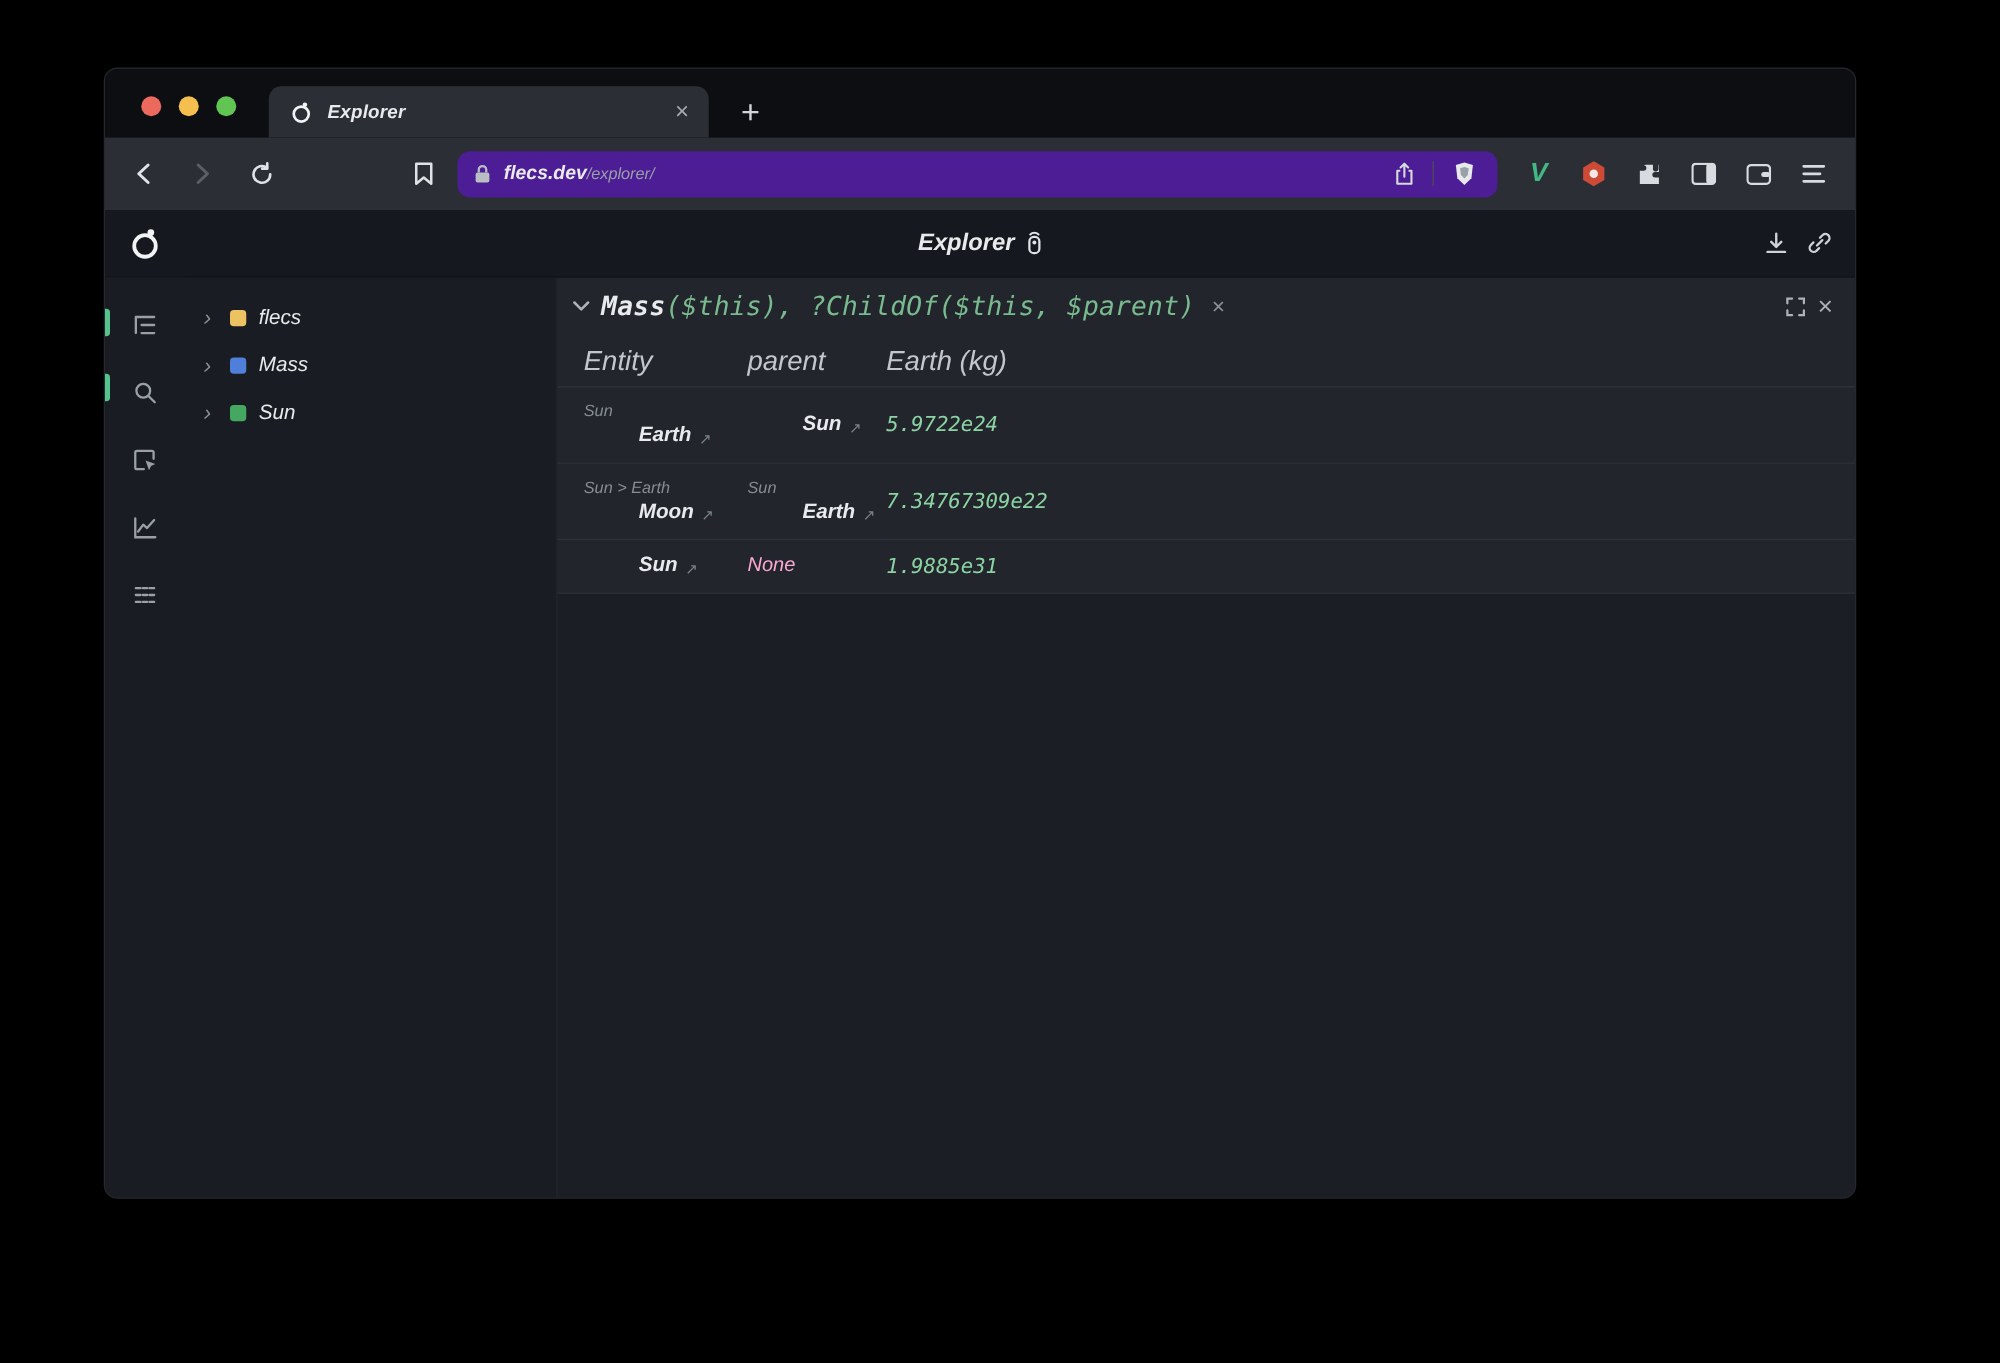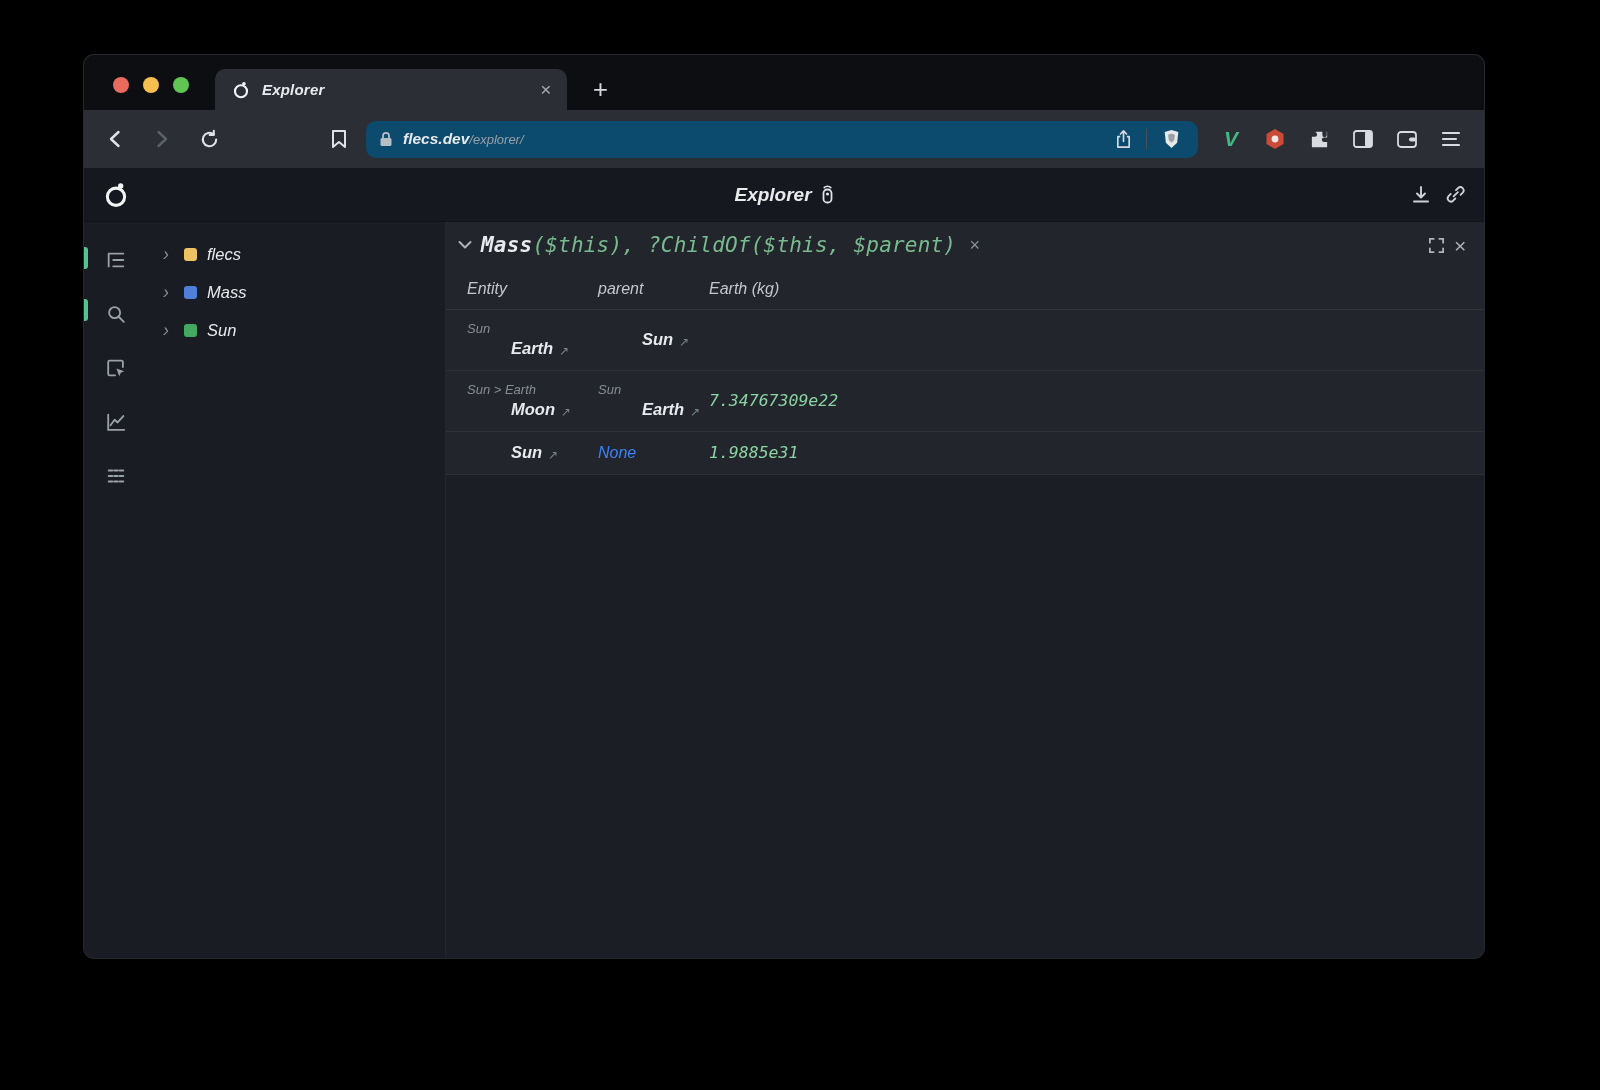--- a/index.html
+++ b/index.html
@@ -18,21 +18,21 @@
   .tab-title { flex:1; color:#e8eaed; font-size:15px; font-weight:600; letter-spacing:.2px; }
   .tab-close { color:#a7abb2; font-size:19px; line-height:1; }
   .new-tab { position:absolute; left:498px; bottom:3px; width:36px; height:36px; color:#d2d5da;
     font-size:26px; font-weight:300; display:flex; align-items:center; justify-content:center; }
 
   
   .navbar { height:58px; background:#2b2e35; display:flex; align-items:center; padding:0 14px; }
   .nav-btn { width:34px; height:34px; display:flex; align-items:center; justify-content:center; border-radius:8px; flex:0 0 auto; }
   .nav-gap { width:13px; flex:0 0 auto; }
   .nav-spacer { width:96px; flex:0 0 auto; }
-  .url-bar { flex:1 1 auto; height:37px; background:#0c4a6e; border-radius:10px; display:flex;
+  .url-bar { flex:1 1 auto; height:37px; background:#4c1d95; border-radius:10px; display:flex;
     align-items:center; padding:0 13px; gap:10px; margin:0 14px 0 10px; min-width:0; }
   .url-text { flex:1; font-size:15.5px; color:#e8eaed; white-space:nowrap; overflow:hidden; }
   .url-text .path { color:#9aa0a8; }
   .url-divider { width:1px; height:20px; background:#4a4e55; }
   .ext-group { display:flex; align-items:center; gap:6px; flex:0 0 auto; }
   .ext-btn { width:38px; height:34px; display:flex; align-items:center; justify-content:center; }
   .v-logo { color:#42b883; font-weight:bold; font-size:21px; }
 
   
   .app-header { height:54px; background:#15181e; display:flex; align-items:center; padding:0 18px;
@@ -64,28 +64,28 @@
   .query-code { font-family:"DejaVu Sans Mono","Liberation Mono",monospace; font-size:21px; letter-spacing:.2px; }
   .q-white { color:#e8eaed; font-weight:bold; }
   .q-green { color:#79ba8e; }
   .query-clear { color:#8a9097; font-size:18px; margin-left:4px; }
   .qh-spacer { flex:1; }
   .qh-icon { color:#aeb2b9; display:flex; align-items:center; }
   .panel-close { color:#aeb2b9; font-size:21px; line-height:1; }
 
   .table-head { display:grid; grid-template-columns:131px 111px 1fr; padding-left:21px; height:42px;
     align-items:center; border-bottom:1px solid #31353e; }
-  .th { color:#c2c6cd; font-size:16px; }
+  .th { color:#c2c6cd; font-size:22px; }
   .tr { display:grid; grid-template-columns:131px 111px 1fr; padding:11px 0 12px 21px;
     border-bottom:1px solid #2d313a; align-items:center; }
   .td { min-width:0; }
   .path { color:#878d95; font-size:13px; margin-bottom:3px; }
   .ename { color:#e8eaed; font-size:16.5px; font-weight:600; display:flex; align-items:flex-end; gap:6px; cursor:default;margin-left:44px; }
   .arr { color:#79828b; font-size:12px; font-weight:400; }
-  .none { color:#3b82f6; font-size:16px; }
+  .none { color:#f9a8d4; font-size:16px; }
   .mass { font-family:"DejaVu Sans Mono","Liberation Mono",monospace; color:#8bd3a2; font-size:16.5px; }
 
   svg { display:block; }
 </style>
 </head>
 <body>
 
 <div class="stage">
   <div class="browser-window">
 
@@ -319,20 +319,21 @@
                     <span>Earth</span>
                     <span class="arr">↗</span>
                   </div>
                 </div>
                 <div class="td">
                   <div class="ename">
                     <span>Sun</span>
                     <span class="arr">↗</span>
                   </div>
                 </div>
+                <div class="mass">5.9722e24</div>
               </div>
               <div class="tr">
                 <div class="td">
                   <div class="path">Sun &gt; Earth</div>
                   <div class="ename">
                     <span>Moon</span>
                     <span class="arr">↗</span>
                   </div>
                 </div>
                 <div class="td">

